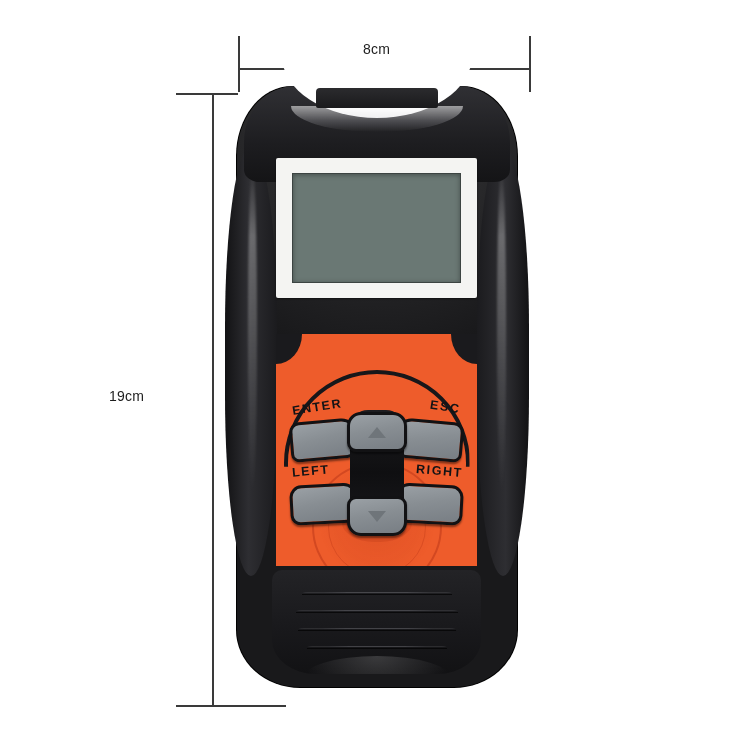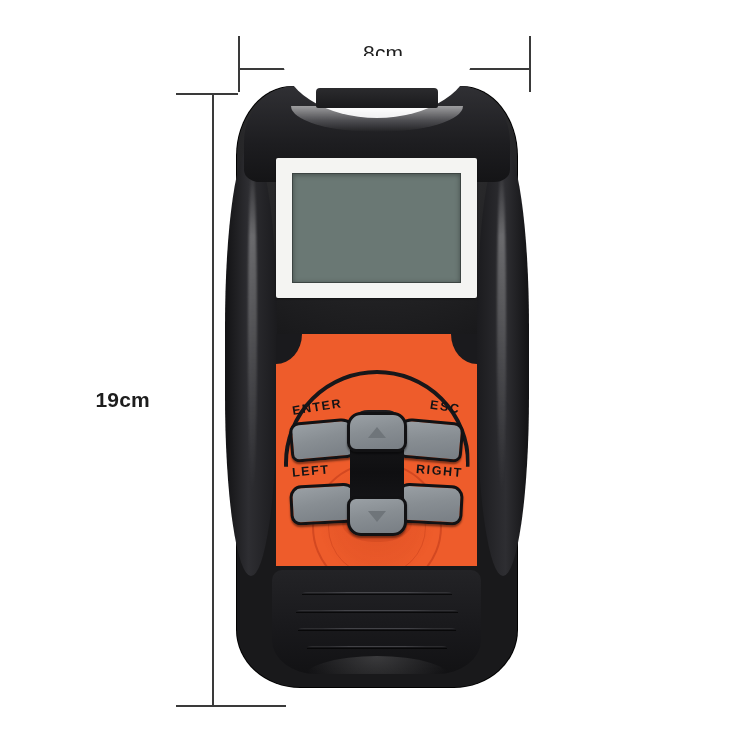--- a/index.html
+++ b/index.html
@@ -33,21 +33,21 @@
     border-left: 2px solid #3a3a3a;
   }
   .dim-tick-h {
     position: absolute;
     height: 0;
     border-top: 2px solid #3a3a3a;
   }
   .dim-label {
     position: absolute;
     color: #1d1d1d;
-    font-size: 21px;
+    font-size: 14px;
     letter-spacing: .2px;
     white-space: nowrap;
   }
 
   
   #device {
     position: absolute;
     left: 236px;
     top: 86px;
     width: 282px;
@@ -344,21 +344,21 @@
 <div id="stage">
 
   <div class="dim-tick-v" style="left:238px; top:36px; height:56px;"></div>
   <div class="dim-tick-v" style="left:529px; top:36px; height:56px;"></div>
   <div class="dim-line-h" style="left:238px; top:68px; width:291px;"></div>
   <div class="dim-label" style="left:363px; top:41px;">8cm</div>
 
   <div class="dim-tick-h" style="left:176px; top:93px; width:62px;"></div>
   <div class="dim-tick-h" style="left:176px; top:705px; width:110px;"></div>
   <div class="dim-line-v" style="left:212px; top:93px; height:612px;"></div>
-  <div class="dim-label" style="left:150px; top:388px; transform:translateX(-100%);font-weight:bold;">19cm</div>
+  <div class="dim-label" style="left:144px; top:388px; transform:translateX(-100%);">19cm</div>
 
   <div id="device">
 
     <div class="body-shell"></div>
     <div class="grip left"></div>
     <div class="grip right"></div>
     <div class="edge-gloss left"></div>
     <div class="edge-gloss right"></div>
 
     <div class="shoulder"></div>

